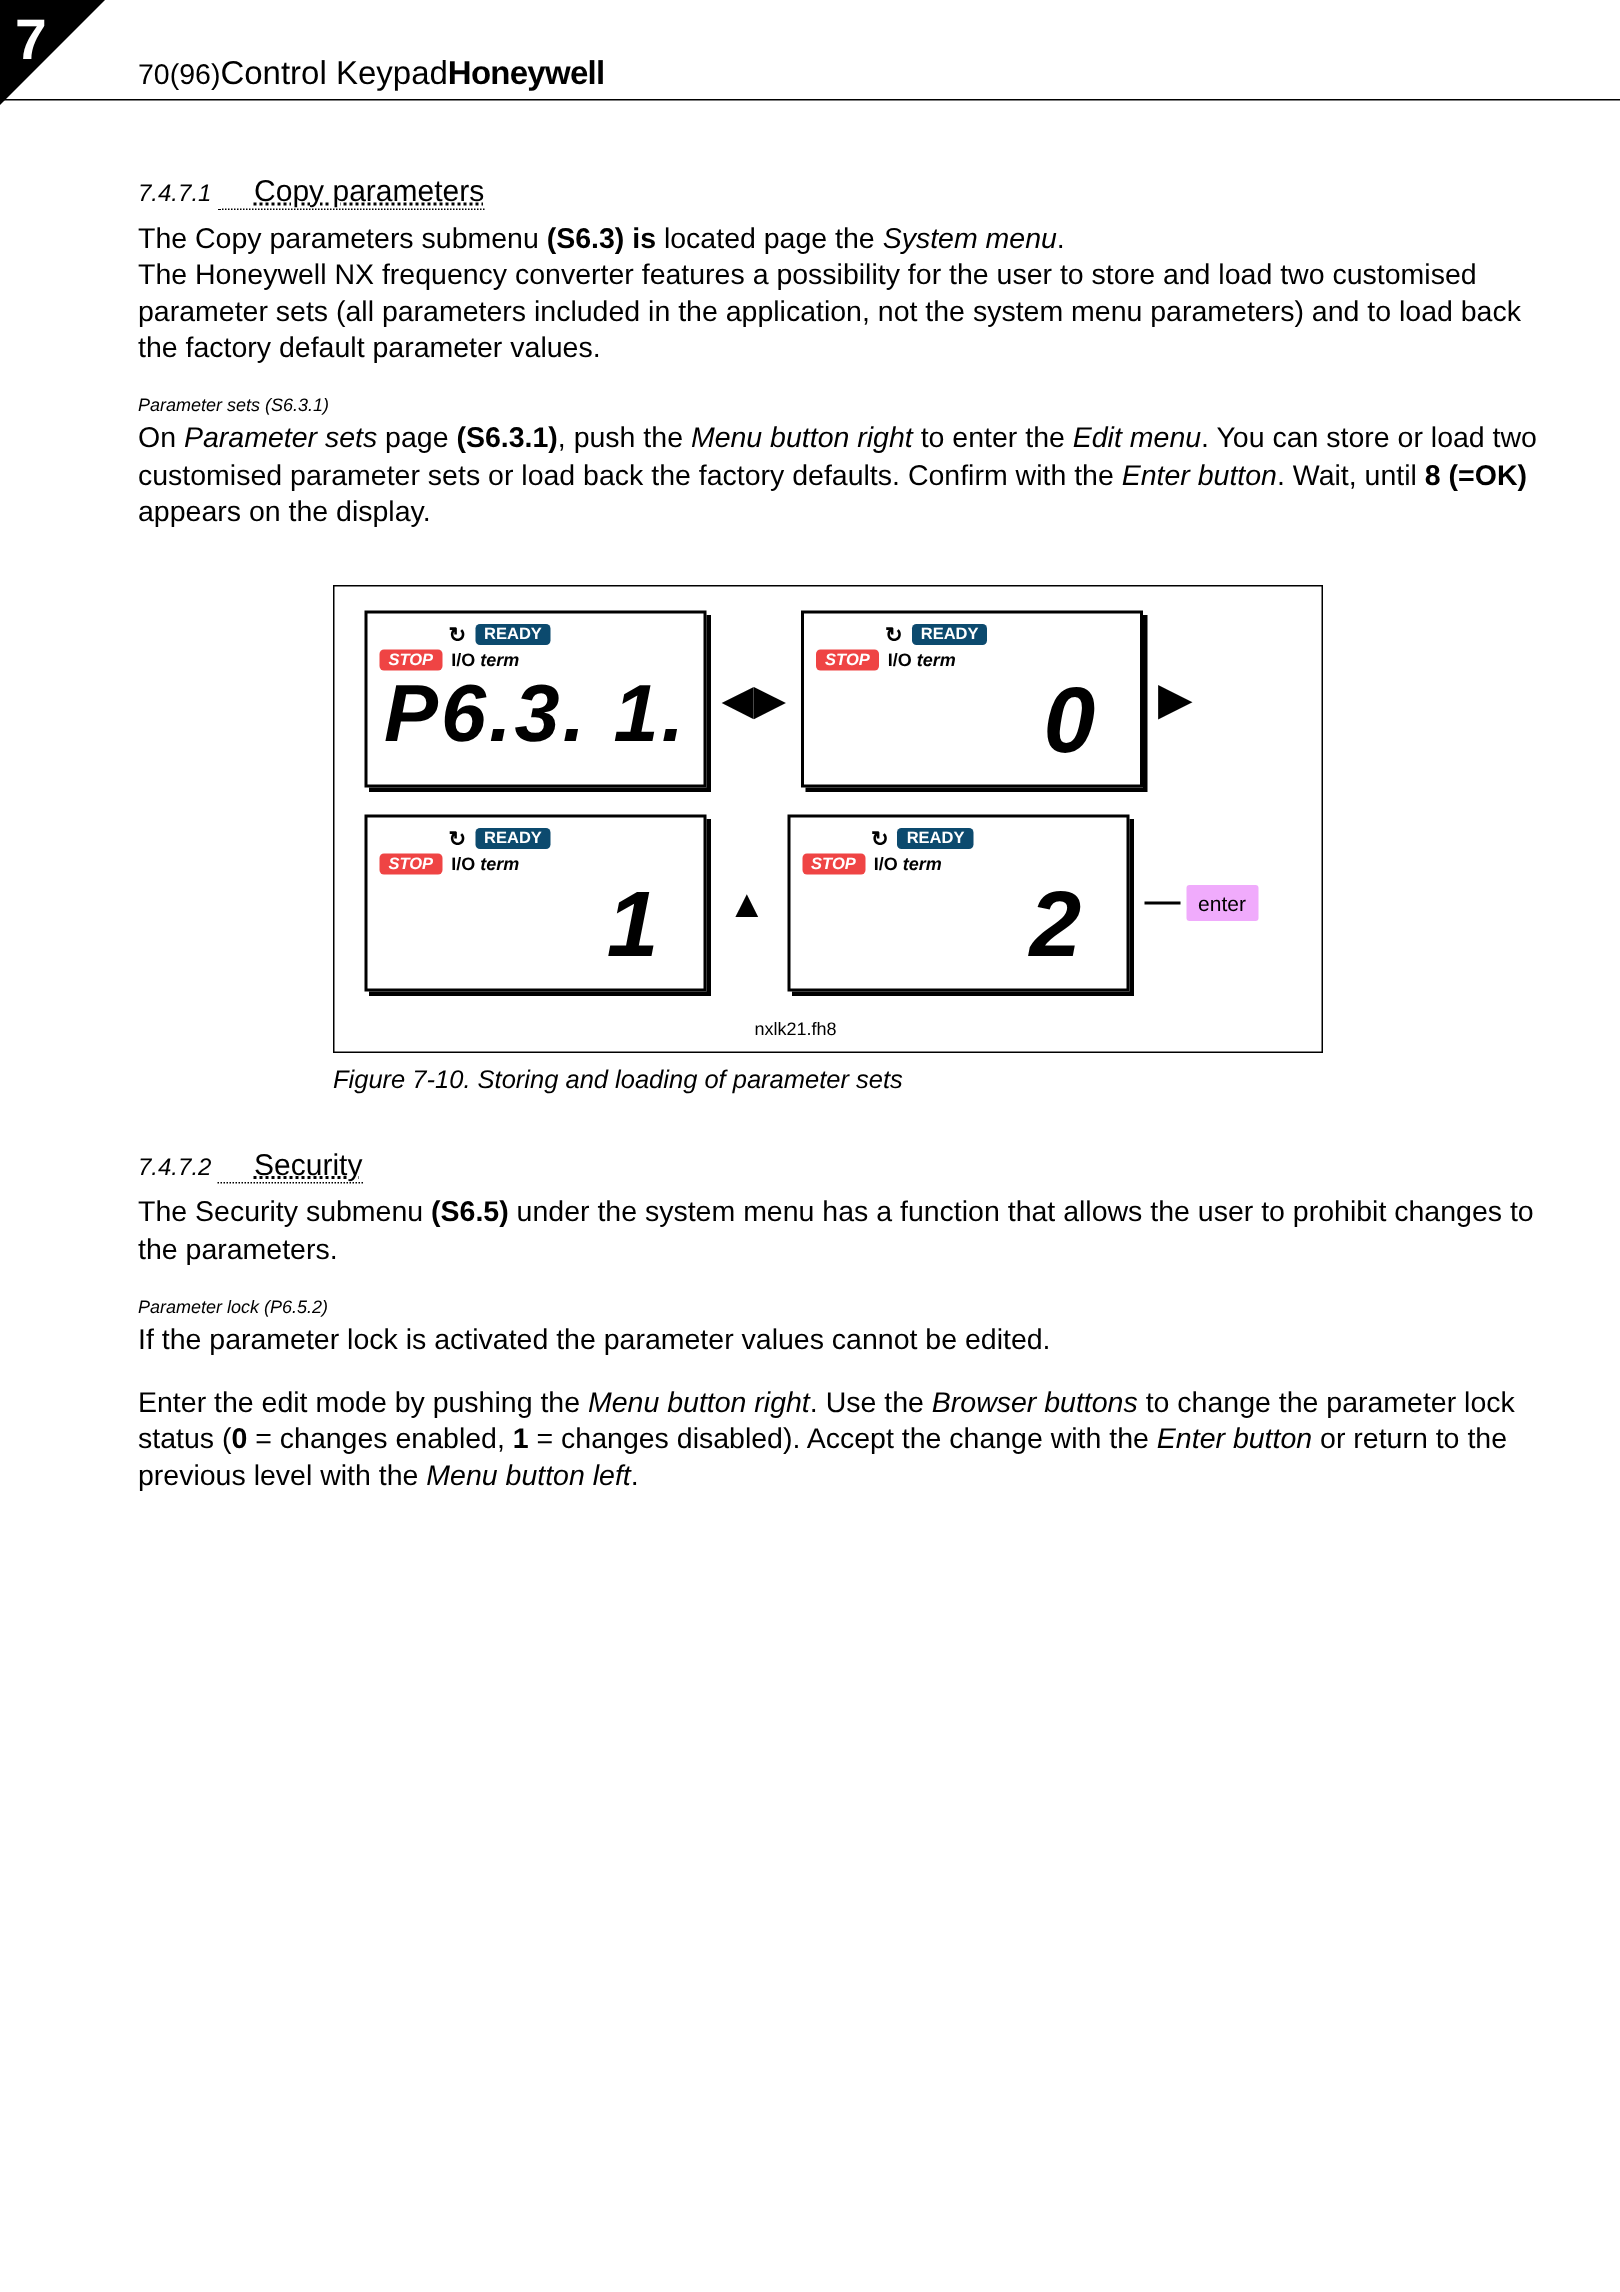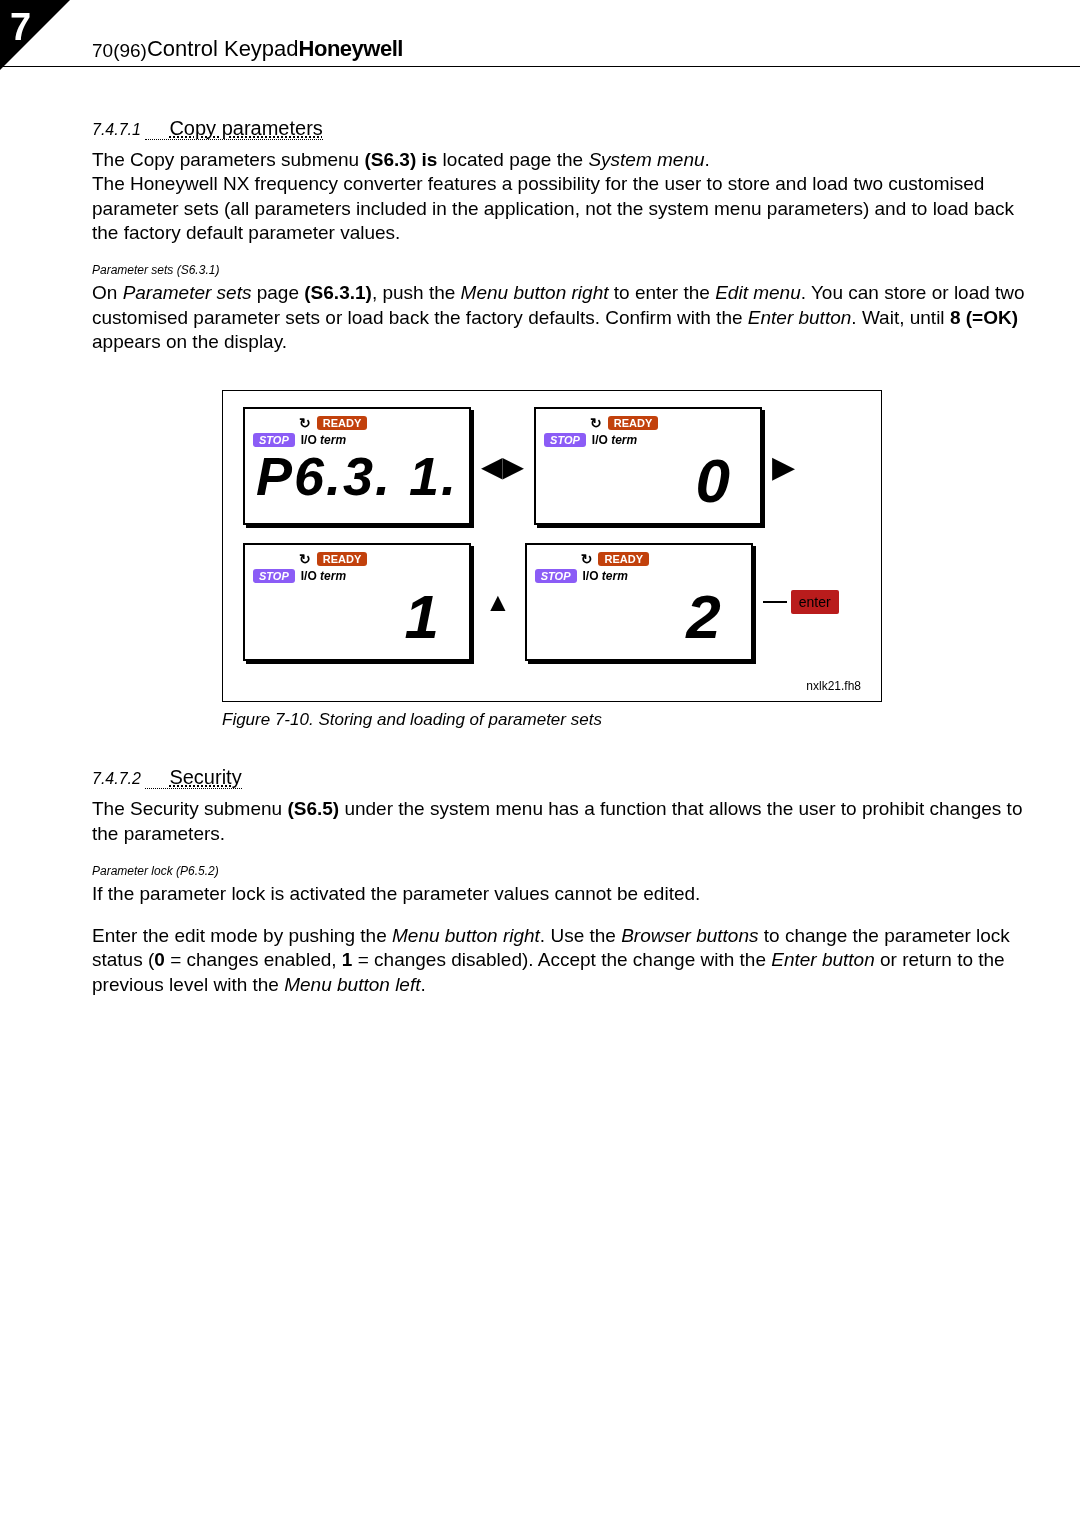--- a/index.html
+++ b/index.html
@@ -113,22 +113,22 @@
     align-items: center;
     gap: 6px;
     margin-bottom: 2px;
   }
   .pill {
     font-size: 11px;
     font-weight: bold;
     padding: 1px 6px;
     border-radius: 3px;
   }
-  .pill.stop { background: #8b5cf6; color: #fff; font-style: italic;}
-  .pill.ready { background: #c2410c; color: #fff; }
+  .pill.stop { background: #ef4444; color: #fff; font-style: italic;}
+  .pill.ready { background: #0c4a6e; color: #fff; }
   .arrow-icon {
     font-size: 14px;
     font-weight: bold;
   }
   .io-text {
     font-size: 12px;
     font-weight: bold;
   }
   .io-text .it { font-style: italic; font-weight: bold; }
   .segment {
@@ -149,30 +149,30 @@
     align-items: center;
   }
   .nav-single {
     font-size: 30px;
   }
   .up-arrow {
     font-size: 26px;
     margin: 0 4px;
   }
   .enter-btn {
-    background: #b91c1c;
+    background: #f0abfc;
     color: #000;
     font-size: 14px;
     padding: 4px 8px;
     border-radius: 2px;
     margin-left: -6px;
   }
   .figure-sublabel {
     font-size: 12px;
-    text-align: right;
+    text-align: left;
     margin-top: 6px;
     margin-bottom: 2px;
     padding-left: 260px;
   }
   .figure-caption {
     font-size: 17px;
     font-style: italic;
     margin: 8px 0 0 130px;
   }
   .connector {

